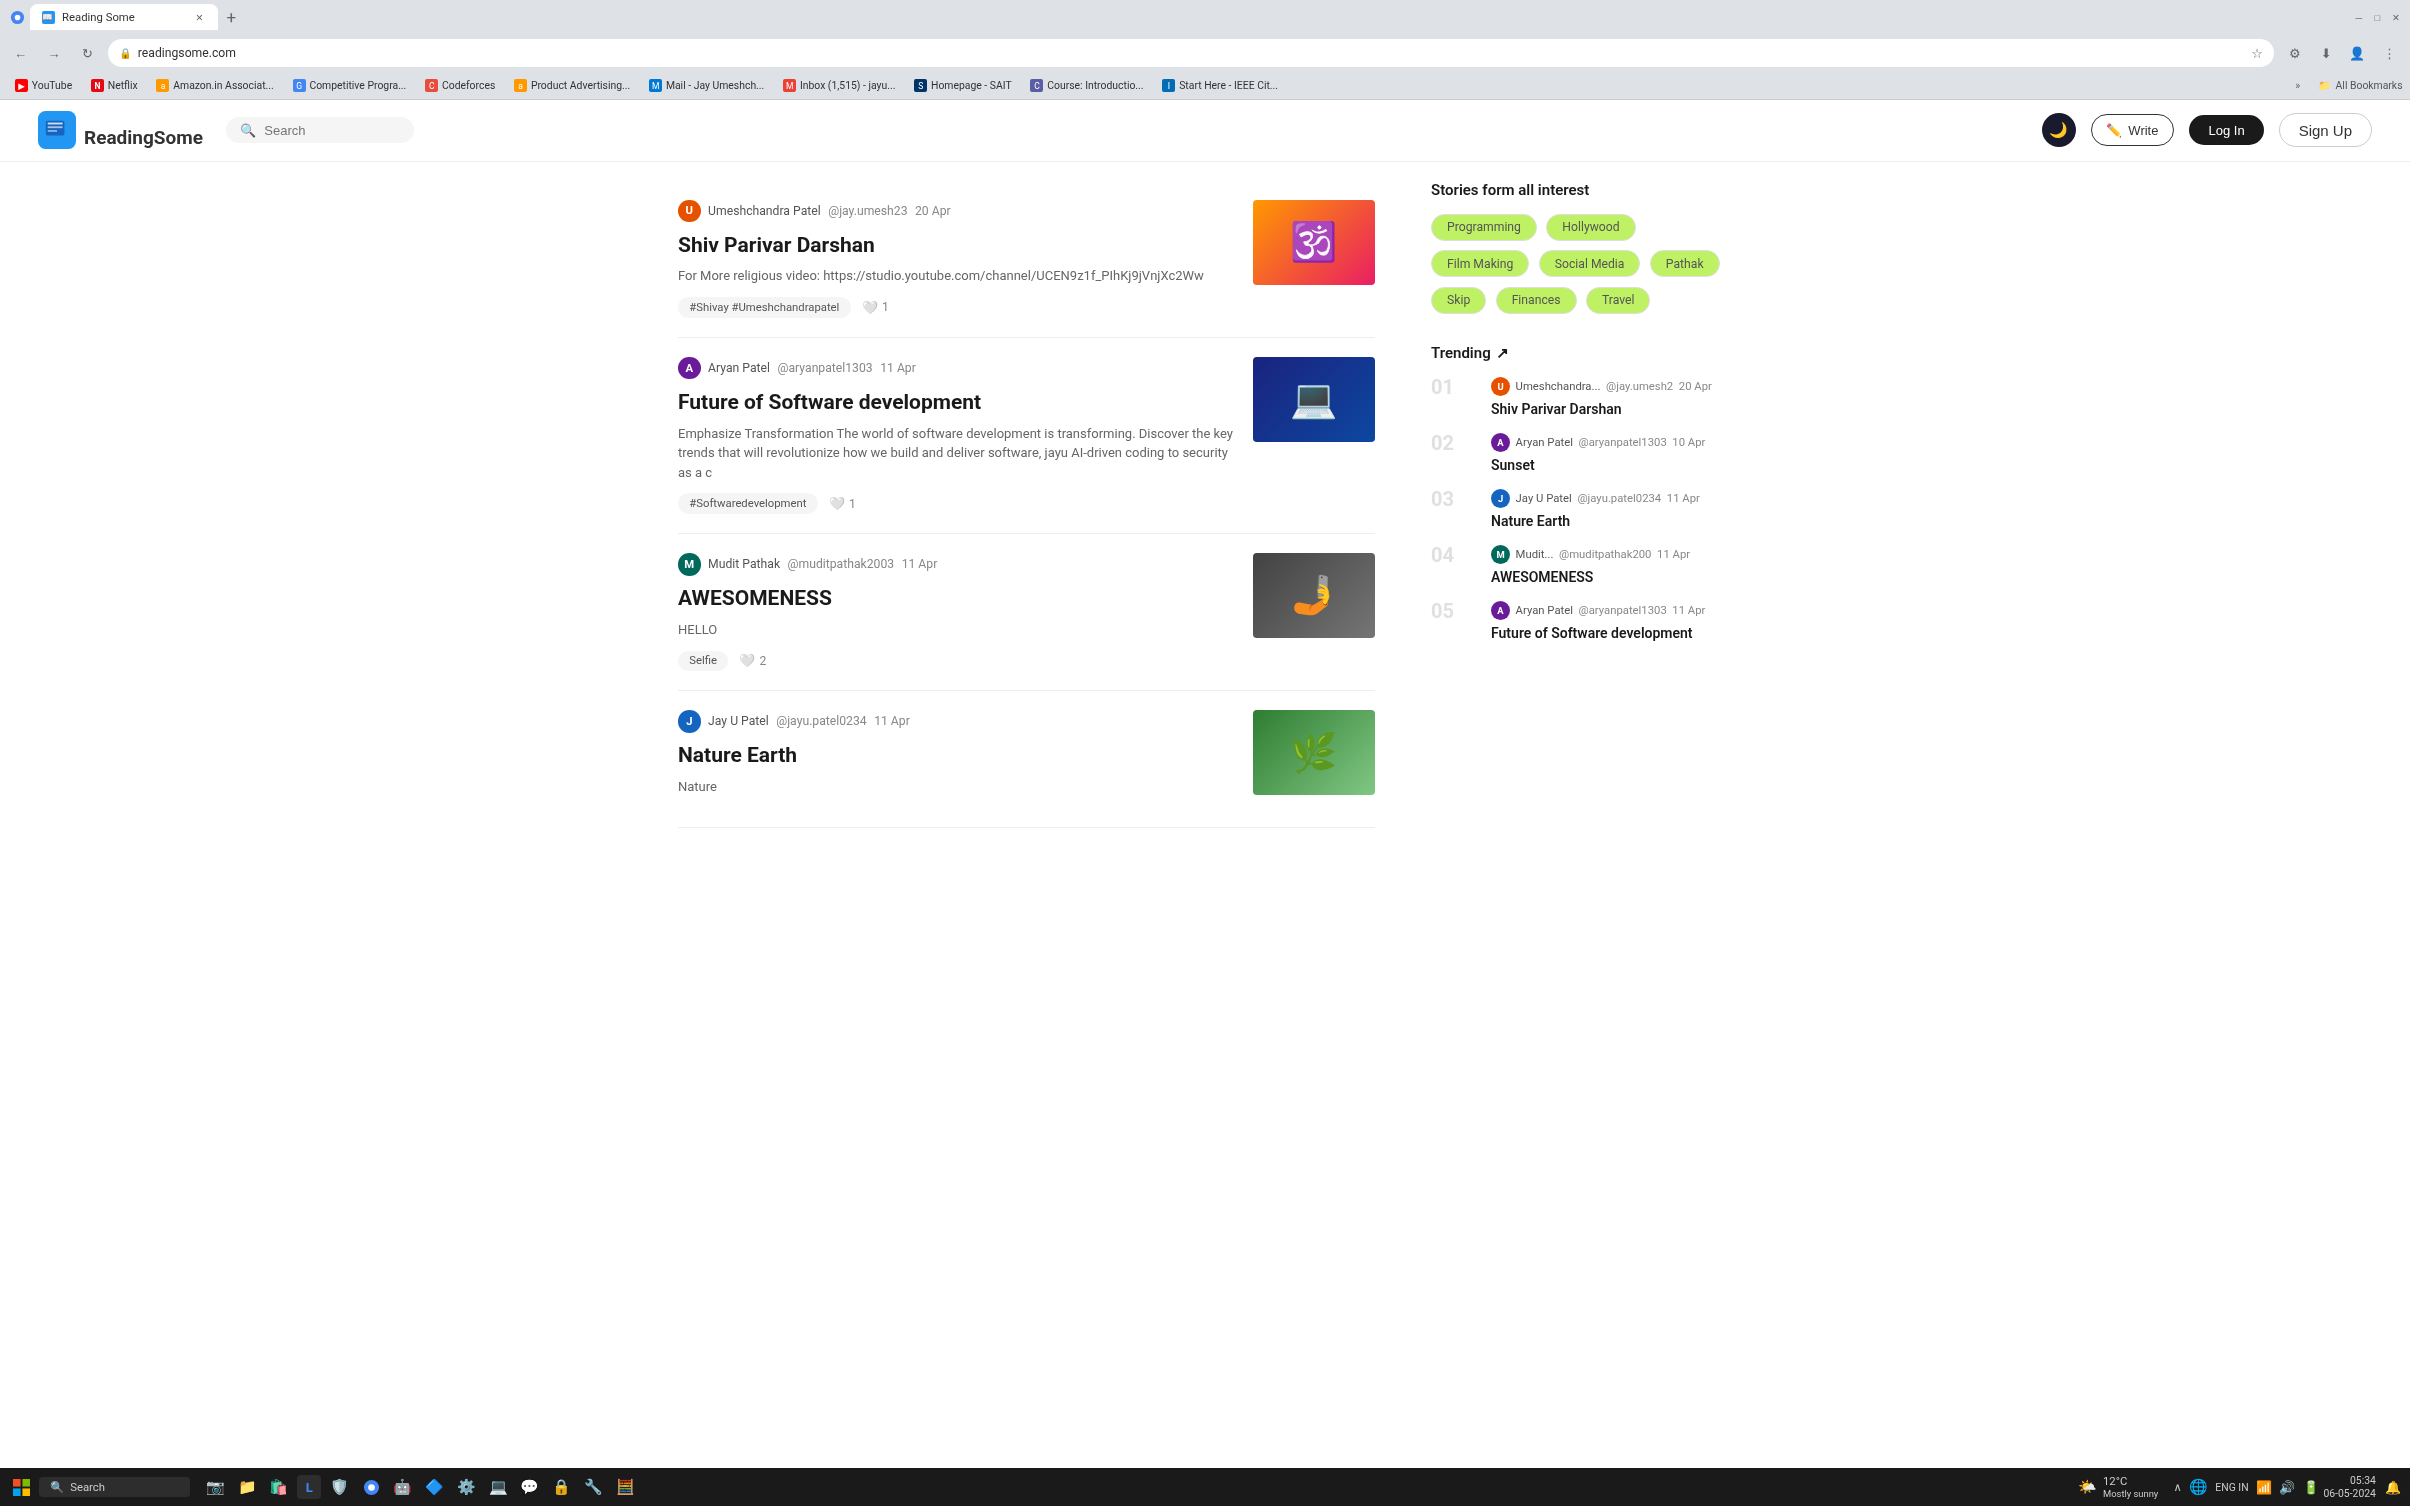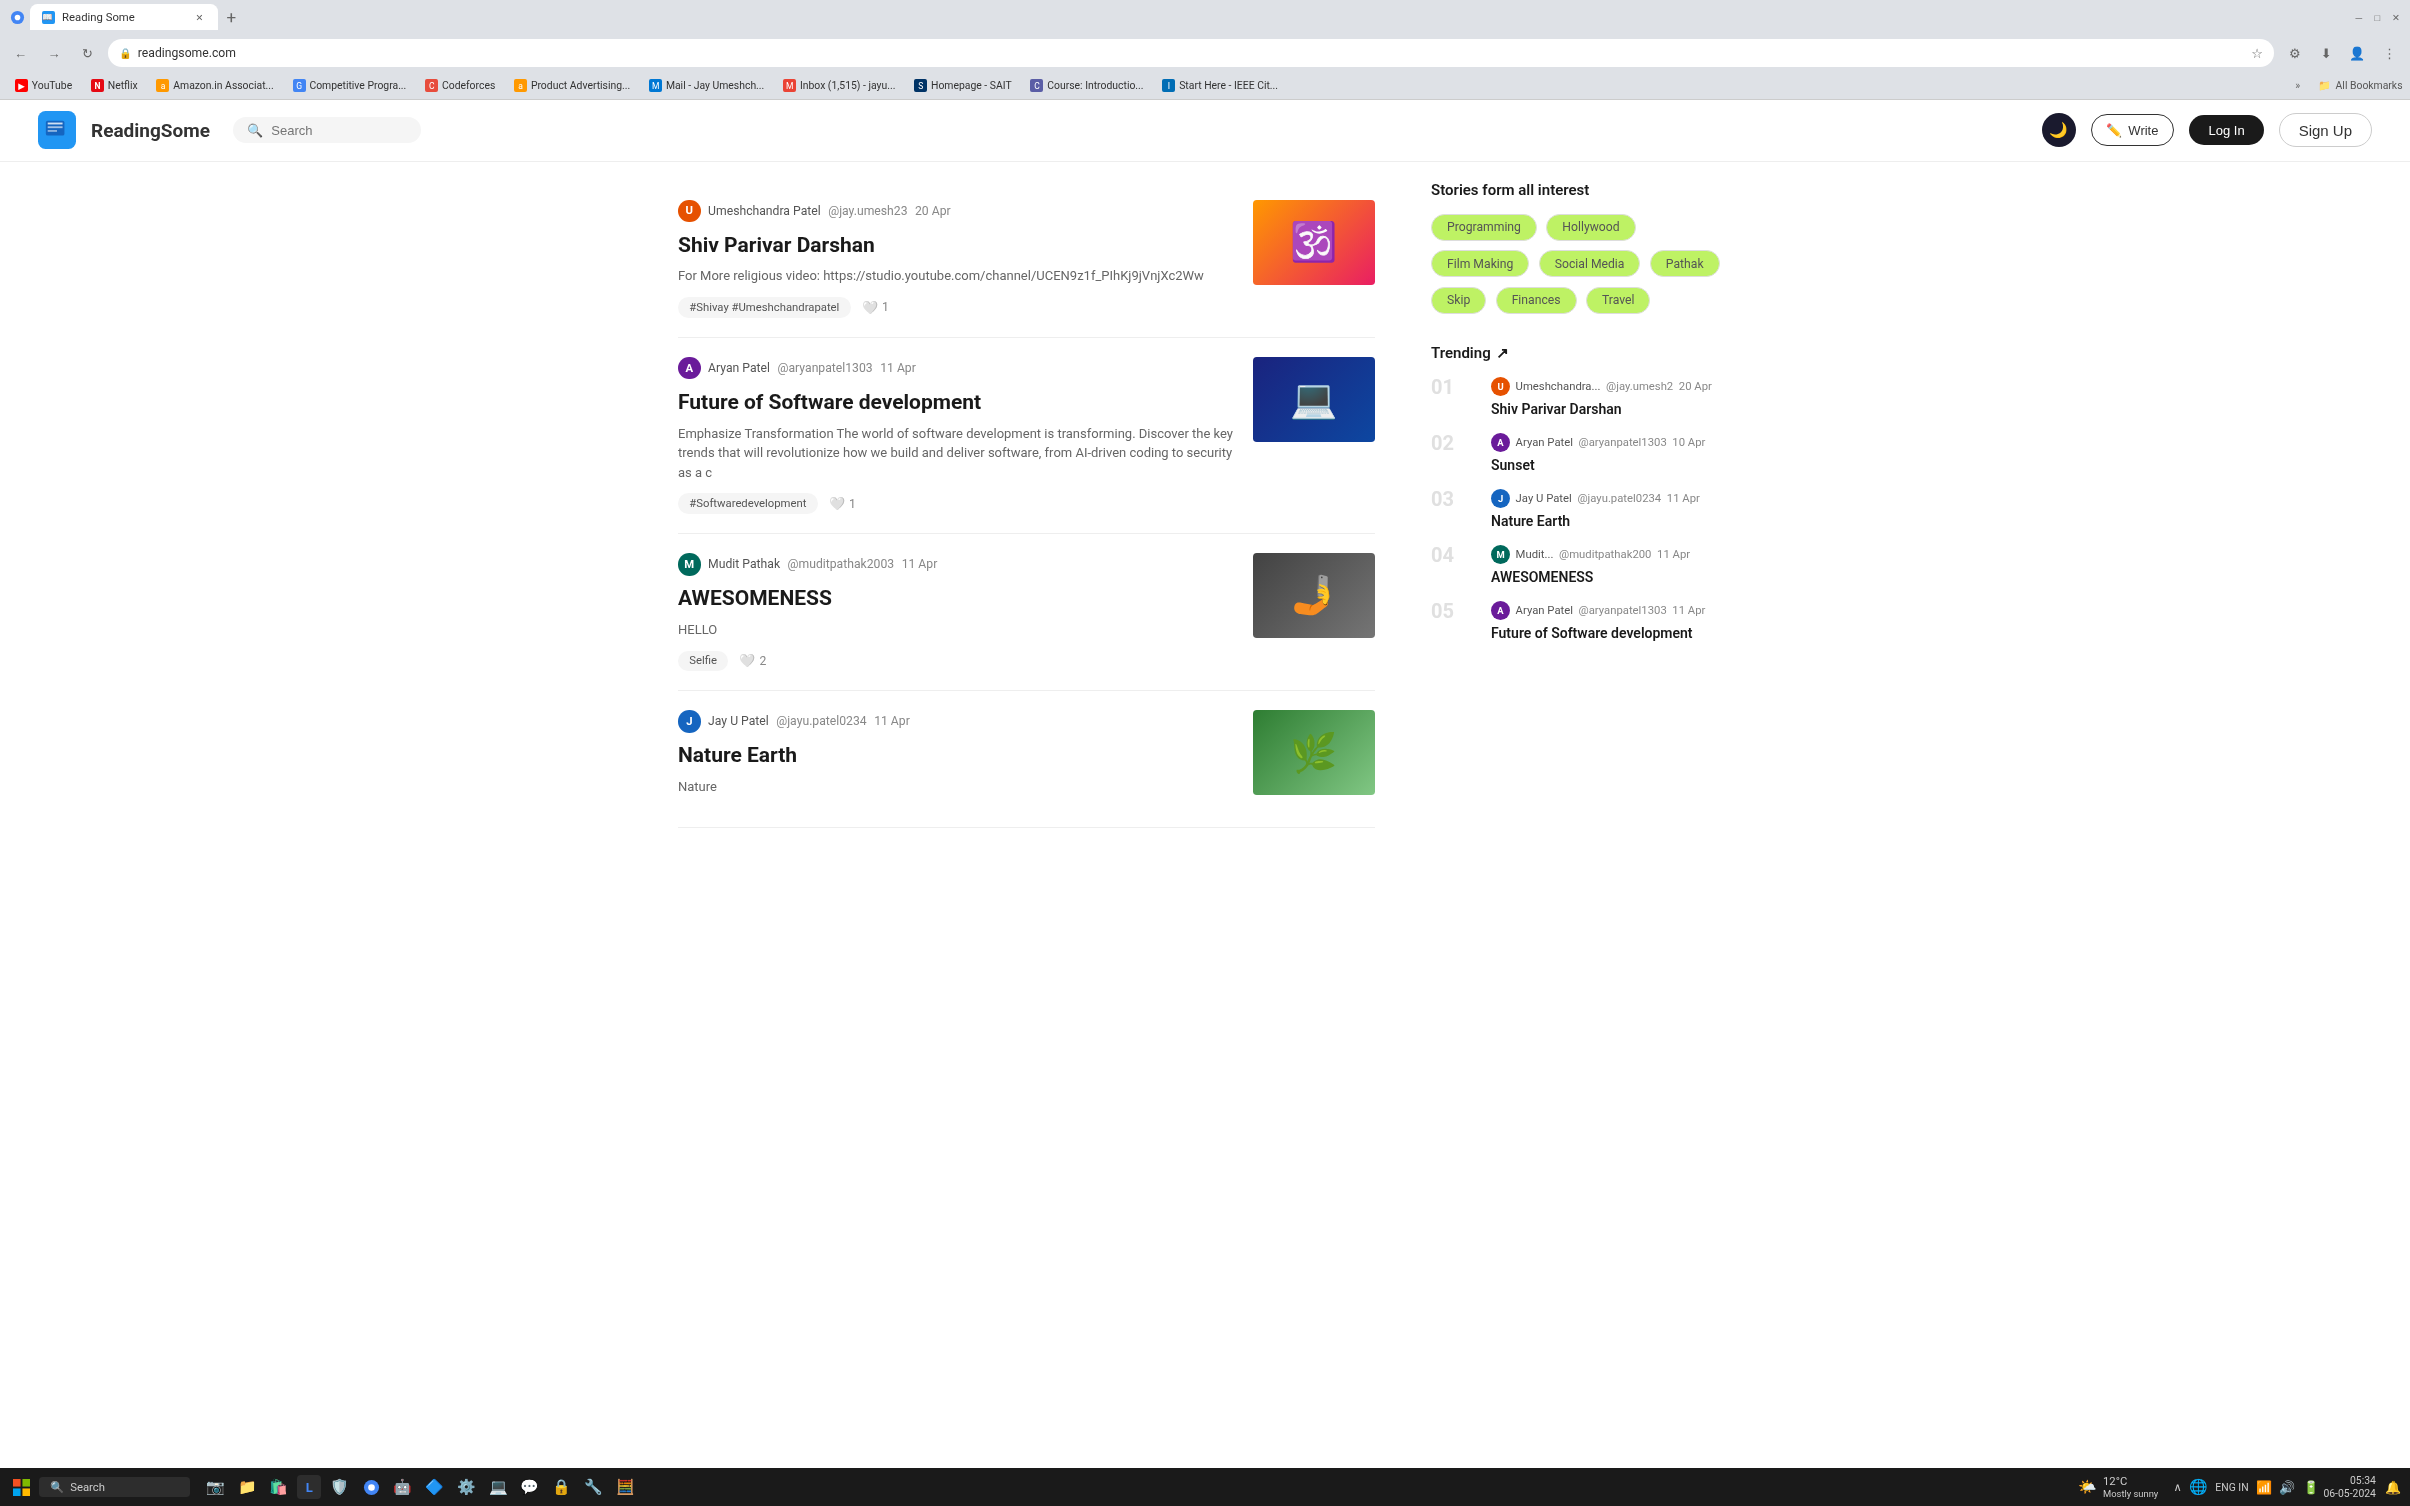--- a/index.html
+++ b/index.html
@@ -29,21 +29,21 @@
     .bookmarks-bar { display: flex; align-items: center; padding: 1.9px 7.5px; background: #dee1e6; height: 28px; gap: 3.8px; border-bottom: 0.9px solid #ccc; overflow: hidden; }
     .bookmark-item { display: flex; align-items: center; gap: 3.8px; padding: 1.9px 7.5px; border-radius: 3.8px; cursor: pointer; font-size: 10.4px; color: #333; white-space: nowrap; }
     .bookmark-favicon { width: 13px; height: 13px; border-radius: 1.9px; display: flex; align-items: center; justify-content: center; font-size: 8.5px; }
     .bookmark-more { margin-left: auto; font-size: 10.4px; color: #666; cursor: pointer; padding: 1.9px 7.5px; }
 
     
     .website { background: #fff; min-height: 659px; }
 
     
     .site-header { display: flex; align-items: center; padding: 11.3px 38px; border-bottom: 0.9px solid #eee; position: sticky; top: 0; background: #fff; z-index: 100; }
-    .site-logo { display: flex; align-items: center; gap: 15px; text-decoration: none; }
+    .site-logo { display: flex; align-items: flex-end; gap: 8px; text-decoration: none; }
     .logo-icon { width: 38px; height: 38px; background: #2196f3; border-radius: 7.5px; display: flex; align-items: center; justify-content: center; color: white; font-size: 19px; }
     .logo-text { font-size: 19px; font-weight: 700; color: #333; }
     .header-search { margin-left: 22.6px; display: flex; align-items: center; background: #f5f5f5; border-radius: 19px; padding: 5.6px 15px; gap: 7.5px; width: 188px; }
     .search-icon-sm { color: #888; font-size: 13px; }
     .search-input-field { border: none; background: transparent; outline: none; font-size: 13px; color: #333; width: 100%; }
     .header-spacer { flex: 1; }
     .header-actions { display: flex; align-items: center; gap: 15px; }
     .dark-mode-btn { width: 34px; height: 34px; border-radius: 50%; background: #1a1a2e; display: flex; align-items: center; justify-content: center; color: #ffd700; font-size: 15px; cursor: pointer; }
     .write-btn { display: flex; align-items: center; gap: 5.6px; padding: 7.5px 15px; border-radius: 19px; border: 0.9px solid #333; background: #fff; cursor: pointer; font-size: 13px; color: #333; }
     .login-btn { padding: 7.5px 19px; border-radius: 19px; background: #1a1a1a; color: #fff; border: none; cursor: pointer; font-size: 13px; font-weight: 500; }
@@ -279,21 +279,21 @@
 
       <div class="article-card">
         <div class="article-content">
           <div class="article-meta">
             <div class="author-avatar av-purple">A</div>
             <span class="author-name">Aryan Patel</span>
             <span class="author-handle">@aryanpatel1303</span>
             <span class="article-date">11 Apr</span>
           </div>
           <h2 class="article-title">Future of Software development</h2>
-          <p class="article-excerpt">Emphasize Transformation The world of software development is transforming. Discover the key trends that will revolutionize how we build and deliver software, from AI-driven coding to security as a c</p>
+          <p class="article-excerpt">Emphasize Transformation The world of software development is transforming. Discover the key trends that will revolutionize how we build and deliver software, jayu AI-driven coding to security as a c</p>
           <div class="article-tags">
             <span class="tag-badge">#Softwaredevelopment</span>
             <div class="like-count">
               <span class="heart-icon">🤍</span>
               <span>1</span>
             </div>
           </div>
         </div>
         <div class="article-image img-software">
           <span style="font-size:38px;">💻</span>

